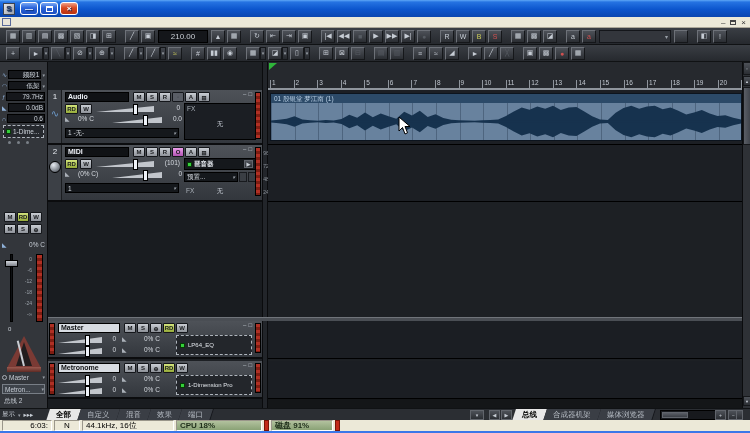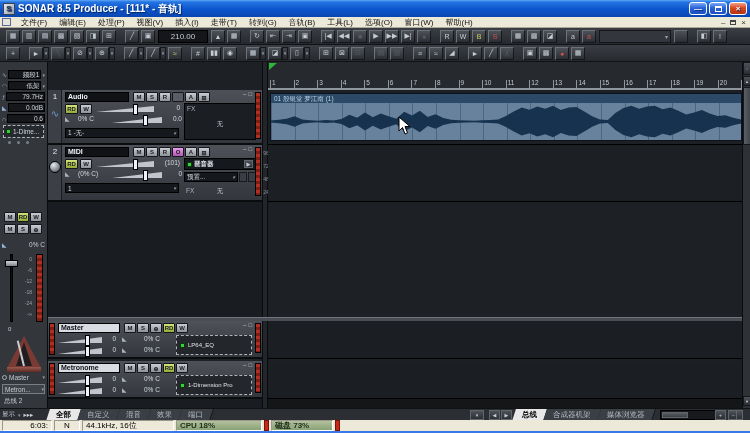--- a/index.html
+++ b/index.html
@@ -236,44 +236,29 @@
   
   #cursor{position:absolute;left:398px;top:116px;width:13px;height:19px;pointer-events:none;}
 </style>
 </head>
 <body>
 
 <div id="win">
 
   <div class="titlebar">
     <span class="app-icon">S</span>
-    <span class="title-text">SONAR 8.5 Producer - [111* - 音轨]</span>
     <span class="cap">—</span>
     <span class="cap">
         <span class="rbox"></span>
       </span>
     <span class="cap close">×</span>
   </div>
 
   <div class="menubar">
     <span class="mdi-icon"></span>
-    <span id="menu-items" style="display:flex;">
-        <span class="menu-item">文件(F)</span>
-        <span class="menu-item">编辑(E)</span>
-        <span class="menu-item">处理(P)</span>
-        <span class="menu-item">视图(V)</span>
-        <span class="menu-item">插入(I)</span>
-        <span class="menu-item">走带(T)</span>
-        <span class="menu-item">转到(G)</span>
-        <span class="menu-item">音轨(B)</span>
-        <span class="menu-item">工具(L)</span>
-        <span class="menu-item">选项(O)</span>
-        <span class="menu-item">窗口(W)</span>
-        <span class="menu-item">帮助(H)</span>
-      </span>
     <span class="mdi-ctrls">
       <i>–</i>
       <span class="rbox"></span>
       <i>×</i>
     </span>
   </div>
 
   <div class="toolbar" id="toolbar1">
       <span class="tb-btn">▦</span>
       <span class="tb-btn">▥</span>
@@ -714,21 +699,21 @@
     <span class="bb-btn" id="zm-out">−</span>
     <span class="bb-btn" id="zm-fit"></span>
   </div>
 
   <div id="statusbar">
     <span class="seg" style="width:50px;justify-content:flex-end;">6:03:</span>
     <span class="seg" style="width:26px;justify-content:center;">N</span>
     <span class="seg" style="width:92px;">44.1kHz, 16位</span>
     <span class="seg meter" style="width:86px;">CPU 18%</span>
     <span class="rtickblk"></span>
-    <span class="seg meter" style="width:62px;">磁盘 73%</span>
+    <span class="seg meter" style="width:62px;">磁盘 91%</span>
     <span class="rtickblk"></span>
   </div>
   <div id="winedge"></div>
 
   <svg id="cursor" viewBox="0 0 13 19">
     <polygon points="1,1 1,15 4.5,11.5 7,18 9.5,16.8 7,10.5 12,10.5" fill="#fff" stroke="#000" stroke-width="1"></polygon>
   </svg>
 
 </div>
 

